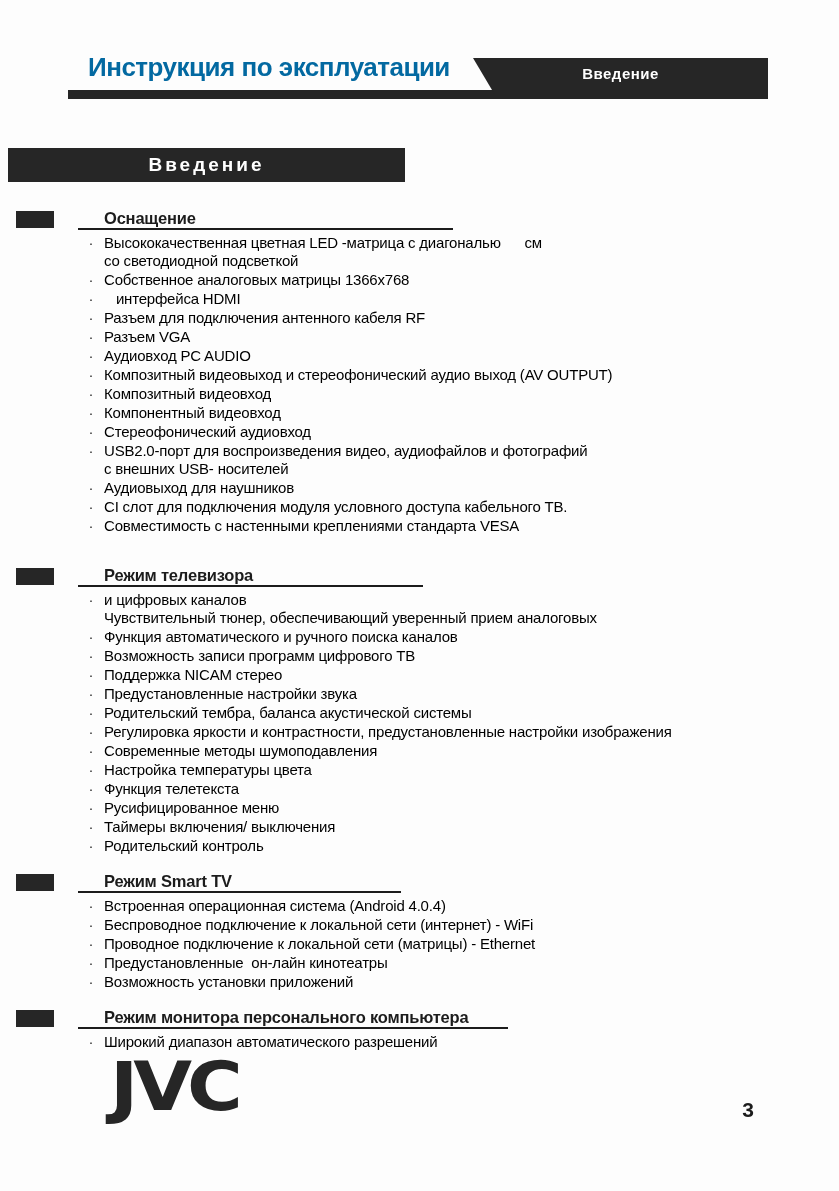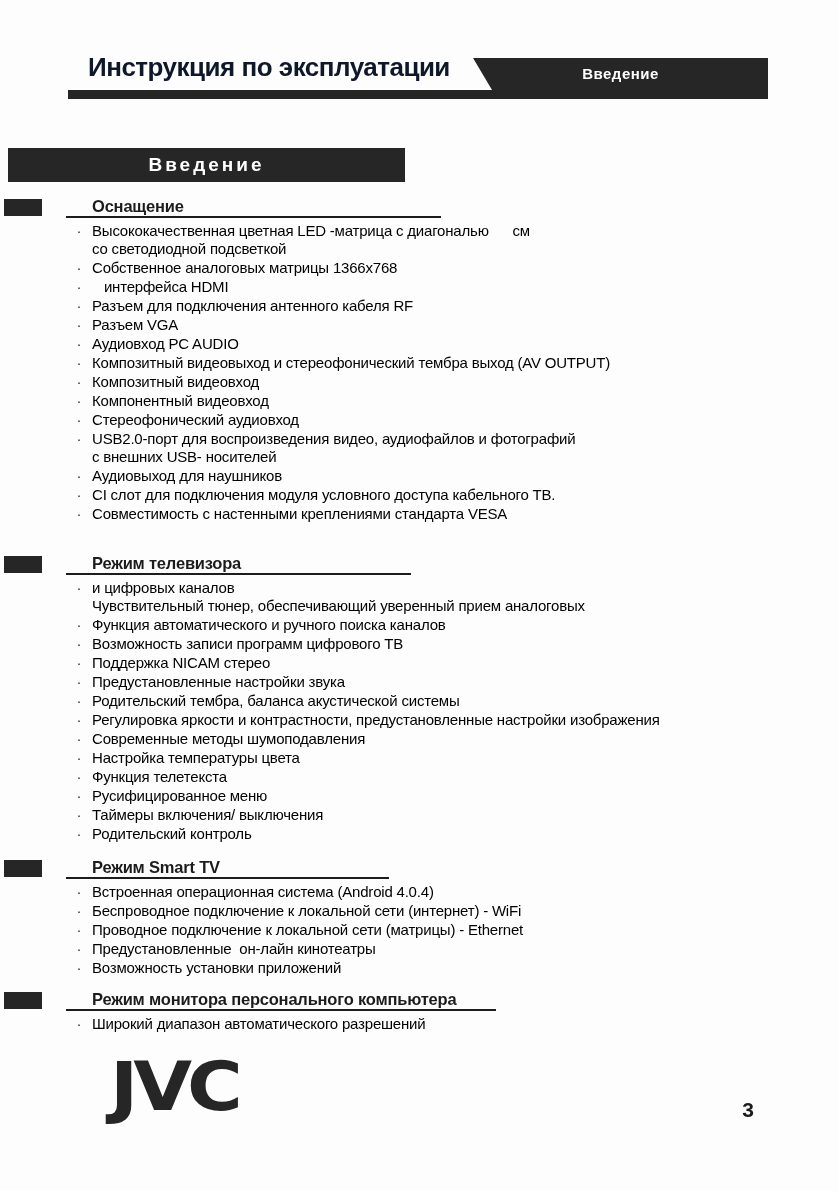--- a/index.html
+++ b/index.html
@@ -9,21 +9,21 @@
     font-family:"Liberation Sans","DejaVu Sans",sans-serif;
   }
   .page{
     position:relative;width:839px;height:1191px;
     background:#fdfdfd;color:#1c1c1c;overflow:hidden;
   }
 
   
   .doc-title{
     position:absolute;left:88px;top:52px;margin:0;
-    font-size:26px;font-weight:bold;letter-spacing:-0.5px;color:#0f172a;
+    font-size:26px;font-weight:bold;letter-spacing:-0.5px;color:#0369a1;
   }
   .header-rule{
     position:absolute;left:68px;top:90px;width:700px;height:9px;
     background:#262626;
   }
   .header-tab{
     position:absolute;left:473px;top:58px;width:295px;height:37px;
     background:#262626;
     clip-path:polygon(0 0,100% 0,100% 100%,22px 100%);
     display:flex;align-items:center;justify-content:center;
@@ -38,21 +38,21 @@
     position:absolute;left:8px;top:148px;width:397px;height:34px;
     background:#262626;
     display:flex;align-items:center;justify-content:center;
   }
   .banner span{
     color:#ffffff;font-size:19px;font-weight:bold;letter-spacing:3px;
   }
 
   
   .content{position:absolute;left:0;top:192px;width:839px;}
-  .section{margin:4px;}
+  .section{margin:16px;}
   .section + .section{margin-top:30px;}
   .section:nth-of-type(3){margin-top:14px;}
   .section:nth-of-type(4){margin-top:12px;}
 
   .section-header{
     position:relative;margin-left:62px;height:20px;
     border-bottom:2px solid #1c1c1c;
   }
   .section-header h2{
     margin:0 0 0 26px;font-size:16.5px;font-weight:bold;line-height:20px;
@@ -146,21 +146,21 @@
           </li>
           <li>
             <span class="bullet-dot">·</span>
             <span class="li-text">
               <span class="line">Аудиовход PC AUDIO</span>
             </span>
           </li>
           <li>
             <span class="bullet-dot">·</span>
             <span class="li-text">
-              <span class="line">Композитный видеовыход и стереофонический тембра выход (AV OUTPUT)</span>
+              <span class="line">Композитный видеовыход и стереофонический аудио выход (AV OUTPUT)</span>
             </span>
           </li>
           <li>
             <span class="bullet-dot">·</span>
             <span class="li-text">
               <span class="line">Композитный видеовход</span>
             </span>
           </li>
           <li>
             <span class="bullet-dot">·</span>

